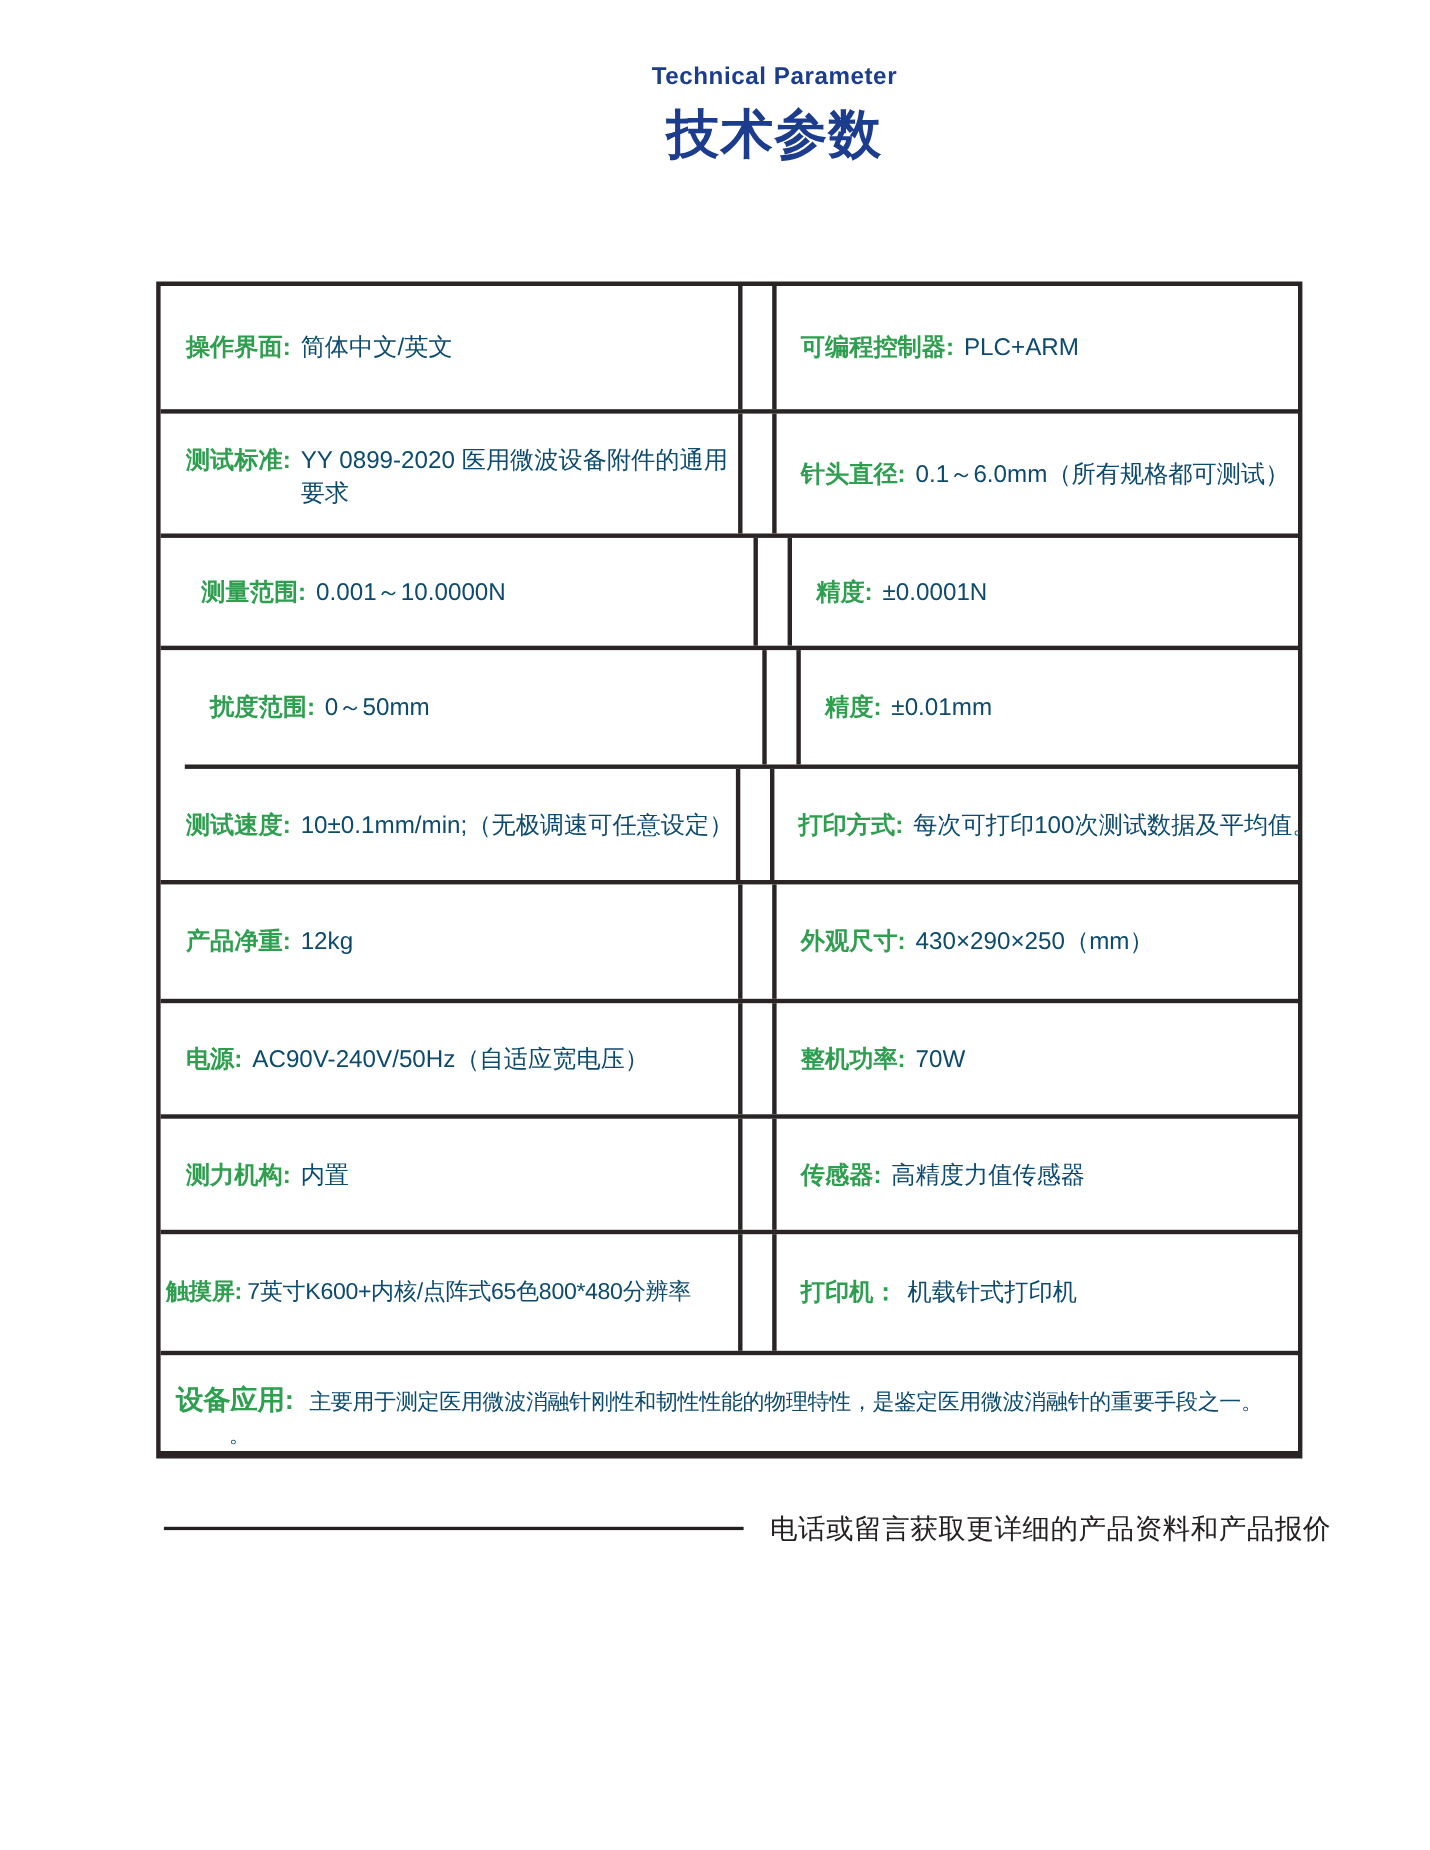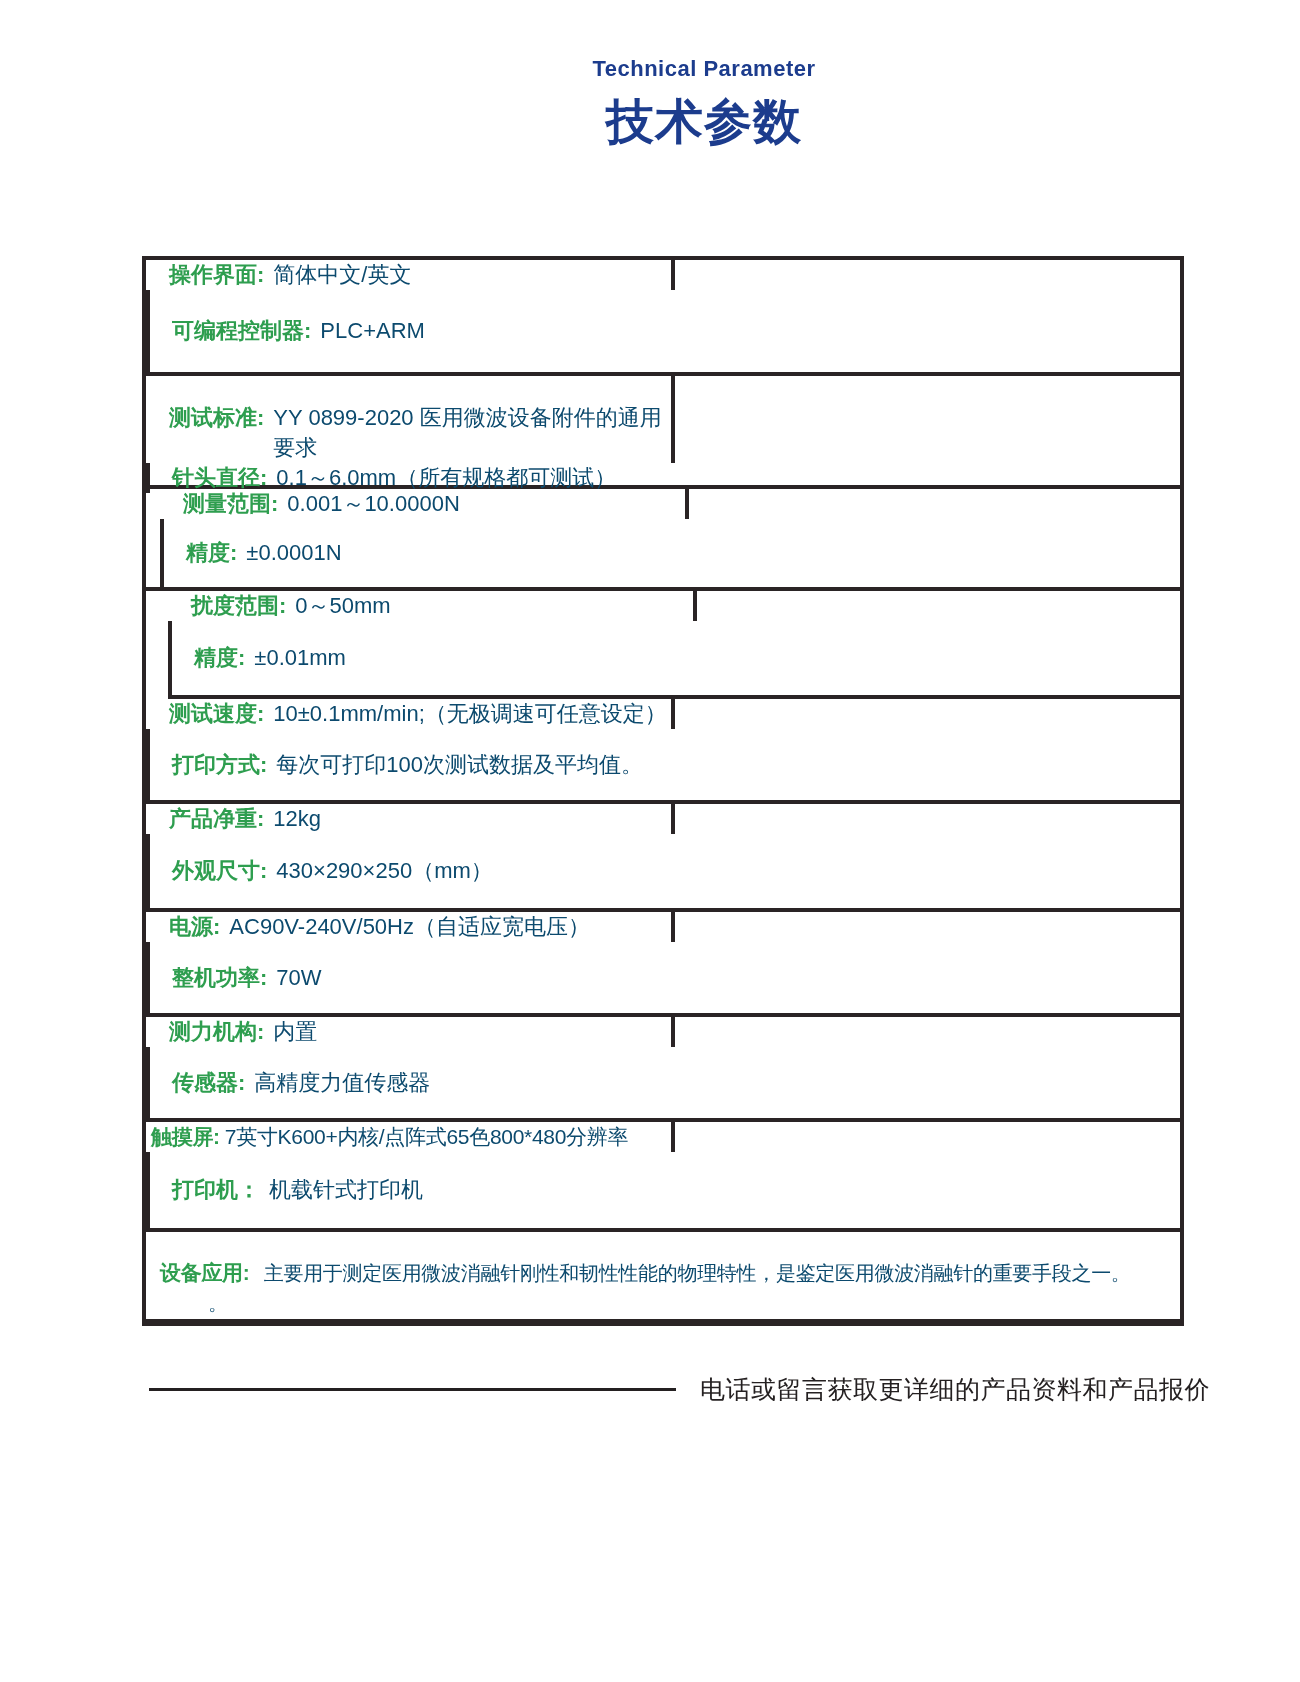--- a/index.html
+++ b/index.html
@@ -24,21 +24,21 @@
   
   .spec-table{
     position:absolute;left:88px;top:256px;
     width:1042px;height:1070px;
     box-sizing:border-box;
     border:4px solid #2a2425;
     border-bottom-width:7px;
     display:flex;flex-direction:column;
   }
   .trow{
-    display:flex;flex-direction:column;
+    display:flex;flex-direction:row;
     box-sizing:border-box;
     border-bottom:4px solid #2a2425;
     flex:0 0 auto;
   }
   .trow:nth-child(1){height:116px;}
   .trow:nth-child(2){height:113px;}
   .trow:nth-child(3){height:102px;padding-left:14px;}
   .trow:nth-child(4){height:108px;margin-left:22px;}
   .trow:nth-child(5){height:105px;}
   .trow:nth-child(6){height:108px;}
@@ -63,21 +63,21 @@
   .cell.top{align-items:flex-start;padding-top:27px;}
   .cell.tight{padding-left:5px;font-size:21px;letter-spacing:-0.3px;}
   .cell.tight .label{margin-right:5px;}
   
   .app-cell{
     box-sizing:border-box;width:100%;
     padding:26px 6px 0 14px;
     font-size:20px;line-height:30px;letter-spacing:-0.3px;
   }
   .app-line1{white-space:nowrap;}
-  .app-line1 .label{font-size:21px;text-align:center;}
+  .app-line1 .label{font-size:25px;text-align:center;}
   .app-line2{margin-left:48px;}
   
   .footer{
     position:absolute;left:95px;top:1368px;width:1110px;height:42px;
     display:flex;align-items:center;
   }
   .rule{width:527px;height:0;border-top:3px solid #242021;flex:0 0 auto;}
   .note{margin-left:24px;font-size:25px;color:#242021;letter-spacing:0.5px;white-space:nowrap;}
 </style>
 </head>

